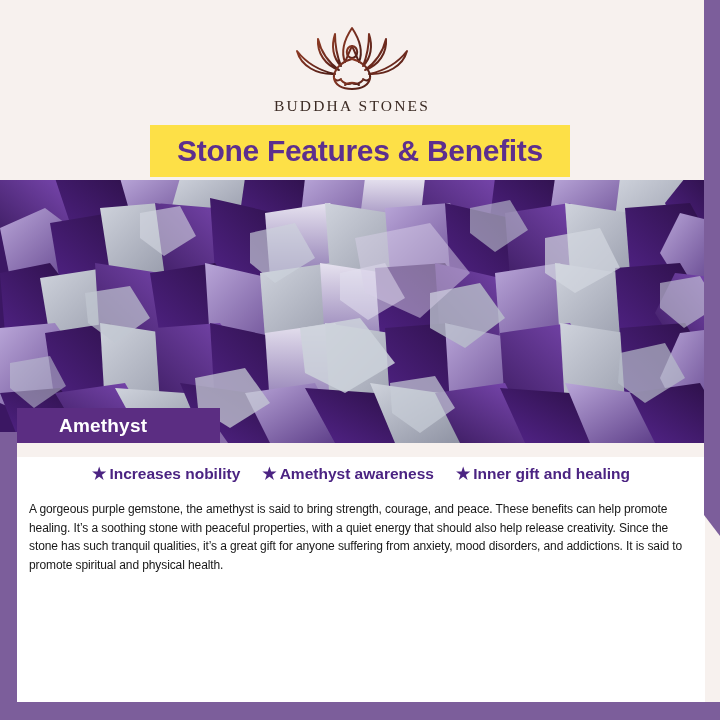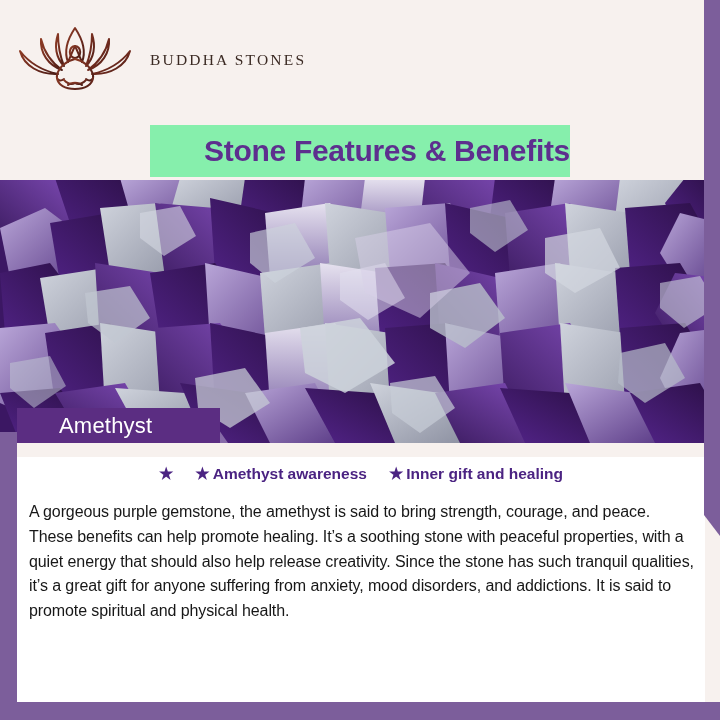--- a/index.html
+++ b/index.html
@@ -57,42 +57,42 @@
     width: 704px;
     height: 180px;
     background: #f7f1ee;
     z-index: 7;
   }
   .logo-wrap {
     position: absolute;
     left: 0; right: 0;
     top: 22px;
     display: flex;
-    flex-direction: row;
+    flex-direction: column;
     align-items: center;
   }
   .logo-mark { width: 150px; height: 72px; display: block; }
   .logo-text {
     margin-top: 3px;
     font-family: "Liberation Serif", serif;
     font-size: 15.5px;
     letter-spacing: 2.2px;
     color: #3b2a23;
     font-weight: 400;
   }
   .title-bar {
     position: absolute;
     left: 150px;
     top: 125px;
     width: 420px;
     height: 52px;
-    background: #86efac;
-    display: flex;
-    align-items: center;
-    justify-content: flex-end;
+    background: #fde047;
+    display: flex;
+    align-items: center;
+    justify-content: center;
     box-shadow: 0 0 0 0 transparent;
   }
   .title-text {
     font-size: 30px;
     font-weight: bold;
     color: #5d2f8e;
     letter-spacing: -0.3px;
     white-space: nowrap;
   }
 
@@ -114,22 +114,22 @@
     top: 408px;
     width: 203px;
     height: 35px;
     background: #5b2d82;
     display: flex;
     align-items: center;
     z-index: 8;
   }
   .stone-label span {
     color: #ffffff;
-    font-size: 22px;
-    font-weight: normal;
+    font-size: 19px;
+    font-weight: bold;
     padding-left: 42px;
     letter-spacing: 0.2px;
   }
 
   
   .body-card {
     position: absolute;
     left: 17px;
     top: 443px;
     width: 688px;
@@ -167,21 +167,21 @@
     font-weight: bold;
     white-space: nowrap;
   }
   .star { color: #4b2382; font-size: 16px; line-height: 1; }
 
   .description {
     position: absolute;
     left: 29px;
     top: 500px;
     width: 668px;
-    font-size: 16px;
+    font-size: 12px;
     line-height: 1.55;
     color: #171717;
     z-index: 9;
     letter-spacing: -0.1px;
   }
 </style>
 </head>
 <body>
 
 <div class="page">
@@ -306,20 +306,21 @@
   <div class="body-card"></div>
   <div class="body-strip"></div>
 
   <div class="stone-label">
     <span>Amethyst</span>
   </div>
 
   <div class="benefits">
     <div class="benefit">
       <span class="star">★</span>
+      <span>Increases nobility</span>
     </div>
     <div class="benefit">
       <span class="star">★</span>
       <span>Amethyst awareness</span>
     </div>
     <div class="benefit">
       <span class="star">★</span>
       <span>Inner gift and healing</span>
     </div>
   </div>

